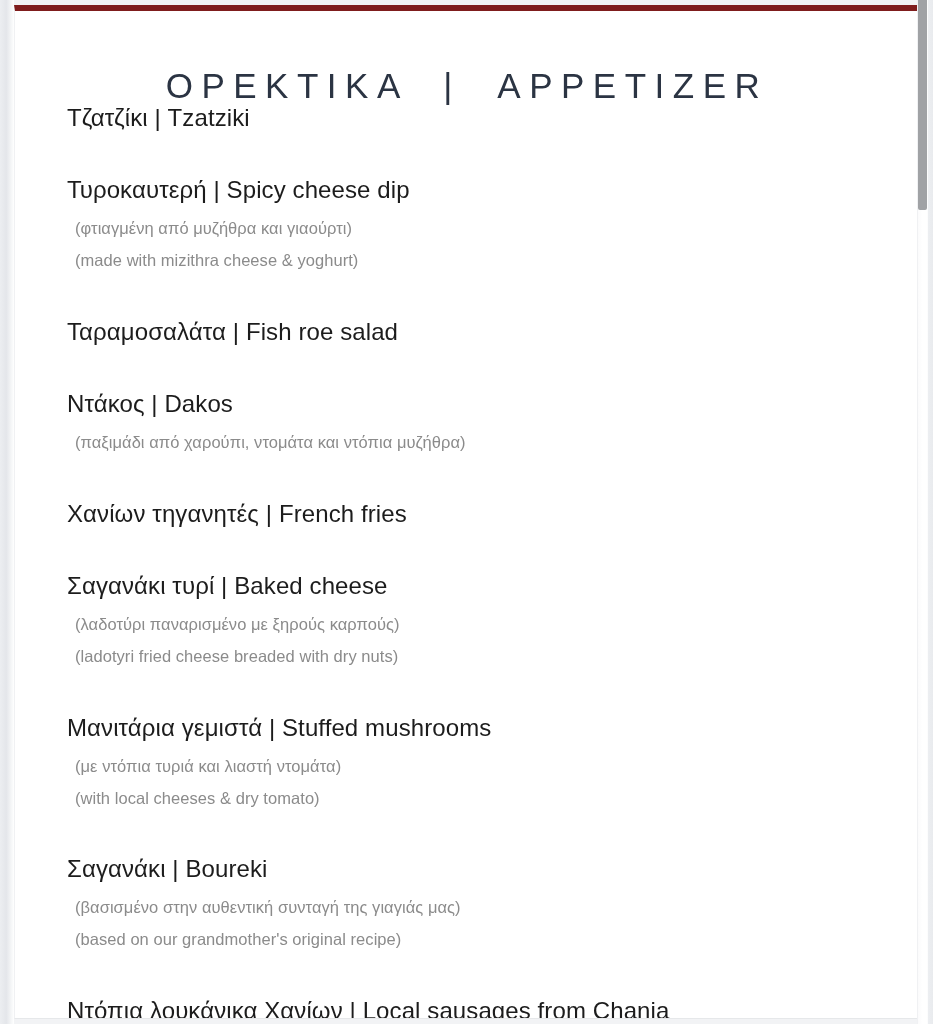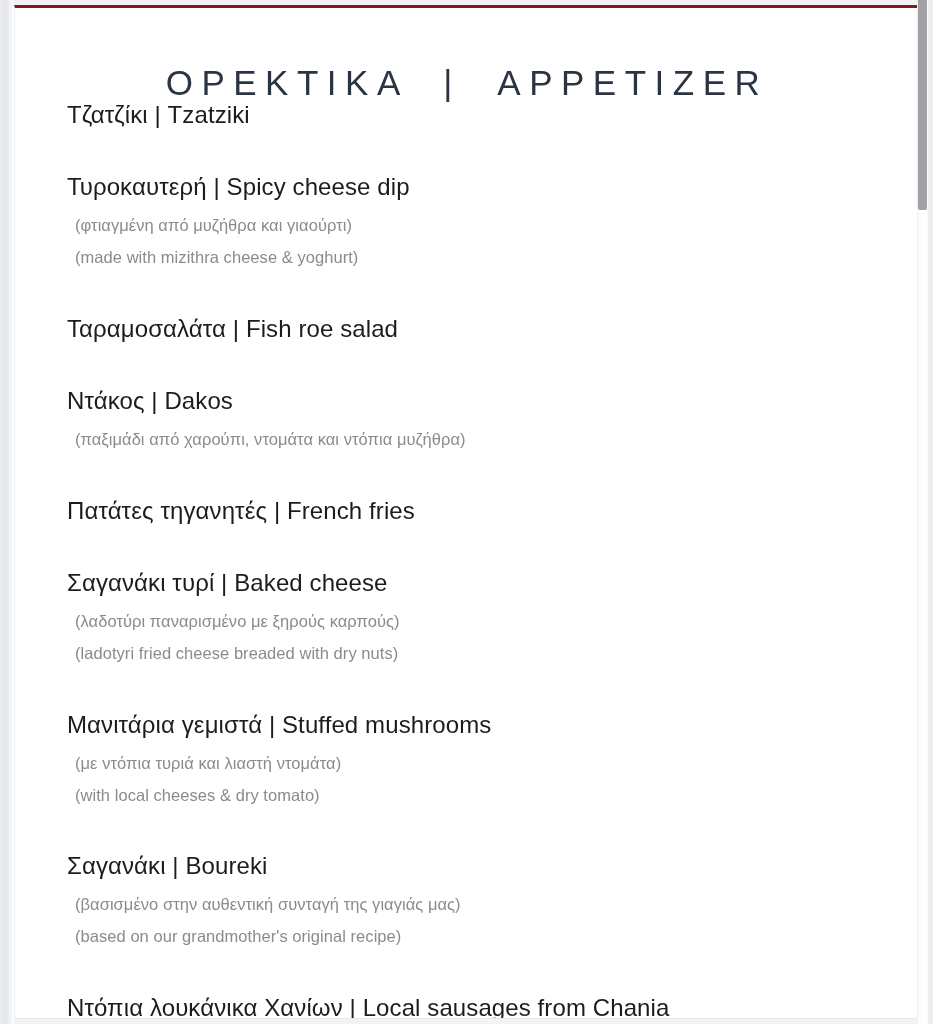--- a/index.html
+++ b/index.html
@@ -34,21 +34,21 @@
     background: linear-gradient(to right, #eceef1 0%, #e4e6ea 45%, #f7f8f9 85%, #ffffff 100%);
   }
 
   .page-sheet {
     position: absolute;
     left: 14px;
     top: 5px;
     width: 903px;
     height: 1014px;
     background: #ffffff;
-    border-top: 3px solid #7f1d1d;
+    border-top: 6px solid #7f1d1d;
     border-left: 1px solid #f0f1f3;
     border-bottom: 1px solid #e6e8ea;
     box-sizing: border-box;
     overflow: hidden;
   }
 
   
   .scrollbar-track {
     position: absolute;
     right: 0;
@@ -150,21 +150,21 @@
             <p class="item-desc">(made with mizithra cheese &amp; yoghurt)</p>
           </li>
           <li class="menu-item">
             <p class="item-name">Ταραμοσαλάτα | Fish roe salad</p>
           </li>
           <li class="menu-item has-desc">
             <p class="item-name">Ντάκος | Dakos</p>
             <p class="item-desc first-desc">(παξιμάδι από χαρούπι, ντομάτα και ντόπια μυζήθρα)</p>
           </li>
           <li class="menu-item">
-            <p class="item-name">Πατάτες τηγανητές | French fries</p>
+            <p class="item-name">Χανίων τηγανητές | French fries</p>
           </li>
           <li class="menu-item has-desc">
             <p class="item-name">Σαγανάκι τυρί | Baked cheese</p>
             <p class="item-desc first-desc">(λαδοτύρι παναρισμένο με ξηρούς καρπούς)</p>
             <p class="item-desc">(ladotyri fried cheese breaded with dry nuts)</p>
           </li>
           <li class="menu-item has-desc">
             <p class="item-name">Μανιτάρια γεμιστά | Stuffed mushrooms</p>
             <p class="item-desc first-desc">(με ντόπια τυριά και λιαστή ντομάτα)</p>
             <p class="item-desc">(with local cheeses &amp; dry tomato)</p>

